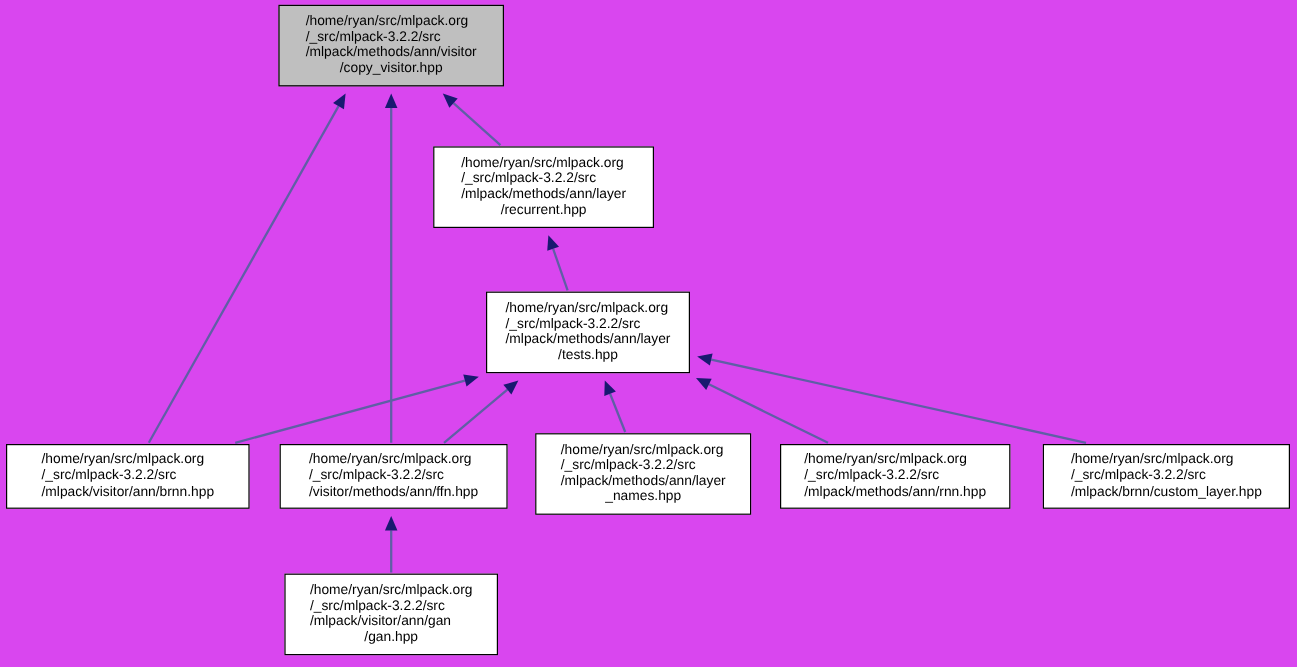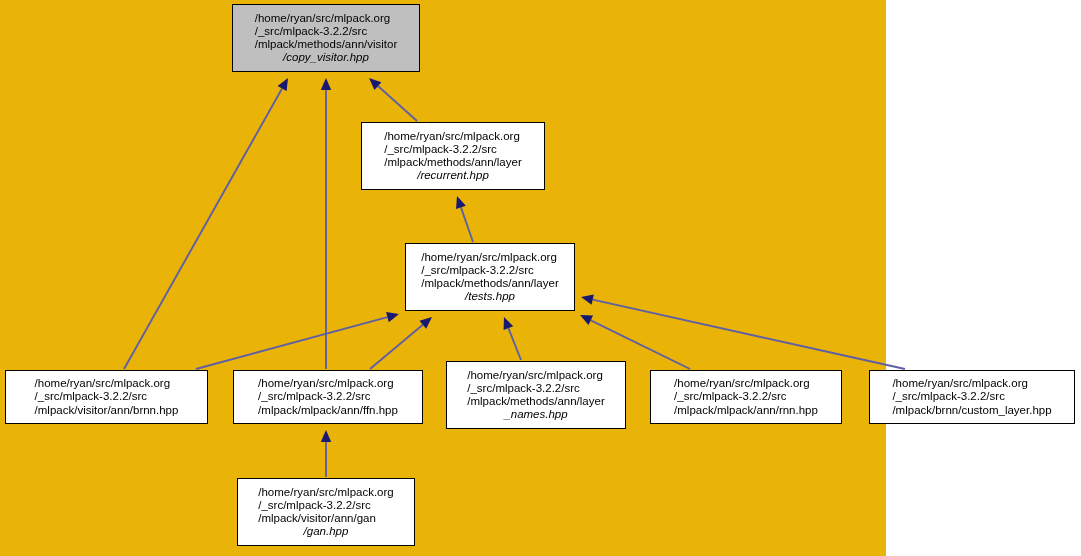--- a/index.html
+++ b/index.html
@@ -48,27 +48,26 @@
   }
   .ln-left {
     display: block;
     text-align: left;
     white-space: pre;
   }
   .ln-center {
     display: block;
     text-align: center;
     white-space: pre;
-    font-style: italic;
   }
 </style>
 </head>
 <body>
 
-<div id="graph-root" style="width: 886px; height: 556px; background: #eab308;">
+<div id="graph-root" style="width: 1081px; height: 556px; background: #d946ef;">
   <svg id="edge-layer" width="1081" height="556" viewBox="0 0 1081 556">
       <g>
         <line x1="124" y1="369" x2="282.1083389466276" y2="88.45410589348391" stroke="#5f5fa5" stroke-width="1.9"></line>
         <polygon points="288,78 286.63845150047064,91.00715901661194 277.5782263927846,85.90105277035589" fill="#191970"></polygon>
       </g>
       <g>
         <line x1="326" y1="369" x2="326" y2="90" stroke="#5f5fa5" stroke-width="1.9"></line>
         <polygon points="326,78 331.2,90 320.8,90" fill="#191970"></polygon>
       </g>
       <g>
@@ -101,18 +100,18 @@
       </g>
       <g>
         <line x1="326" y1="477" x2="326" y2="442" stroke="#5f5fa5" stroke-width="1.9"></line>
         <polygon points="326,430 331.2,442 320.8,442" fill="#191970"></polygon>
       </g>
     </svg>
 <div class="gnode root" title="copy_visitor.hpp" style="left: 232px; top: 4px; width: 188px; height: 68px; border-color: rgb(0, 0, 0); background: rgb(191, 191, 191); color: rgb(0, 0, 0);"><div><span class="ln-left">/home/ryan/src/mlpack.org</span><span class="ln-left">/_src/mlpack-3.2.2/src</span><span class="ln-left">/mlpack/methods/ann/visitor</span><span class="ln-center">/copy_visitor.hpp</span></div></div>
     <div class="gnode" title="recurrent.hpp" style="left: 361px; top: 122px; width: 184px; height: 68px; border-color: rgb(0, 0, 0); background: rgb(255, 255, 255); color: rgb(0, 0, 0);"><div><span class="ln-left">/home/ryan/src/mlpack.org</span><span class="ln-left">/_src/mlpack-3.2.2/src</span><span class="ln-left">/mlpack/methods/ann/layer</span><span class="ln-center">/recurrent.hpp</span></div></div>
     <div class="gnode" title="layer.hpp" style="left: 405px; top: 243px; width: 170px; height: 68px; border-color: rgb(0, 0, 0); background: rgb(255, 255, 255); color: rgb(0, 0, 0);"><div><span class="ln-left">/home/ryan/src/mlpack.org</span><span class="ln-left">/_src/mlpack-3.2.2/src</span><span class="ln-left">/mlpack/methods/ann/layer</span><span class="ln-center">/tests.hpp</span></div></div>
     <div class="gnode" title="brnn.hpp" style="left: 5px; top: 370px; width: 203px; height: 54px; border-color: rgb(0, 0, 0); background: rgb(255, 255, 255); color: rgb(0, 0, 0);"><div><span class="ln-left">/home/ryan/src/mlpack.org</span><span class="ln-left">/_src/mlpack-3.2.2/src</span><span class="ln-left">/mlpack/visitor/ann/brnn.hpp</span></div></div>
-    <div class="gnode" title="ffn.hpp" style="left: 233px; top: 370px; width: 190px; height: 54px; border-color: rgb(0, 0, 0); background: rgb(255, 255, 255); color: rgb(0, 0, 0);"><div><span class="ln-left">/home/ryan/src/mlpack.org</span><span class="ln-left">/_src/mlpack-3.2.2/src</span><span class="ln-left">/mlpack/mlpack/ann/ffn.hpp</span></div></div>
+    <div class="gnode" title="ffn.hpp" style="left: 233px; top: 370px; width: 190px; height: 54px; border-color: rgb(0, 0, 0); background: rgb(255, 255, 255); color: rgb(0, 0, 0);"><div><span class="ln-left">/home/ryan/src/mlpack.org</span><span class="ln-left">/_src/mlpack-3.2.2/src</span><span class="ln-left">/visitor/methods/ann/ffn.hpp</span></div></div>
     <div class="gnode" title="layer_names.hpp" style="left: 446px; top: 361px; width: 180px; height: 68px; border-color: rgb(0, 0, 0); background: rgb(255, 255, 255); color: rgb(0, 0, 0);"><div><span class="ln-left">/home/ryan/src/mlpack.org</span><span class="ln-left">/_src/mlpack-3.2.2/src</span><span class="ln-left">/mlpack/methods/ann/layer</span><span class="ln-center">_names.hpp</span></div></div>
-    <div class="gnode" title="rnn.hpp" style="left: 650px; top: 370px; width: 192px; height: 54px; border-color: rgb(0, 0, 0); background: rgb(255, 255, 255); color: rgb(0, 0, 0);"><div><span class="ln-left">/home/ryan/src/mlpack.org</span><span class="ln-left">/_src/mlpack-3.2.2/src</span><span class="ln-left">/mlpack/mlpack/ann/rnn.hpp</span></div></div>
+    <div class="gnode" title="rnn.hpp" style="left: 650px; top: 370px; width: 192px; height: 54px; border-color: rgb(0, 0, 0); background: rgb(255, 255, 255); color: rgb(0, 0, 0);"><div><span class="ln-left">/home/ryan/src/mlpack.org</span><span class="ln-left">/_src/mlpack-3.2.2/src</span><span class="ln-left">/mlpack/methods/ann/rnn.hpp</span></div></div>
     <div class="gnode" title="custom_layer.hpp" style="left: 869px; top: 370px; width: 206px; height: 54px; border-color: rgb(0, 0, 0); background: rgb(255, 255, 255); color: rgb(0, 0, 0);"><div><span class="ln-left">/home/ryan/src/mlpack.org</span><span class="ln-left">/_src/mlpack-3.2.2/src</span><span class="ln-left">/mlpack/brnn/custom_layer.hpp</span></div></div>
     <div class="gnode" title="gan.hpp" style="left: 237px; top: 478px; width: 178px; height: 68px; border-color: rgb(0, 0, 0); background: rgb(255, 255, 255); color: rgb(0, 0, 0);"><div><span class="ln-left">/home/ryan/src/mlpack.org</span><span class="ln-left">/_src/mlpack-3.2.2/src</span><span class="ln-left">/mlpack/visitor/ann/gan</span><span class="ln-center">/gan.hpp</span></div></div>
   </div>
 
 </body></html>

